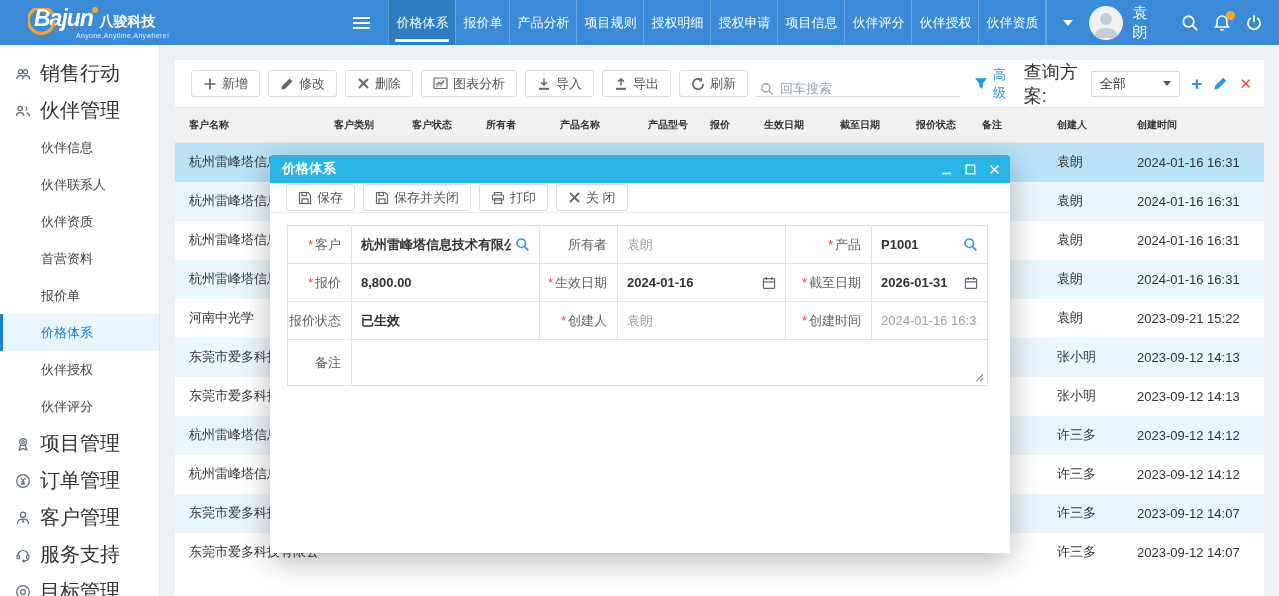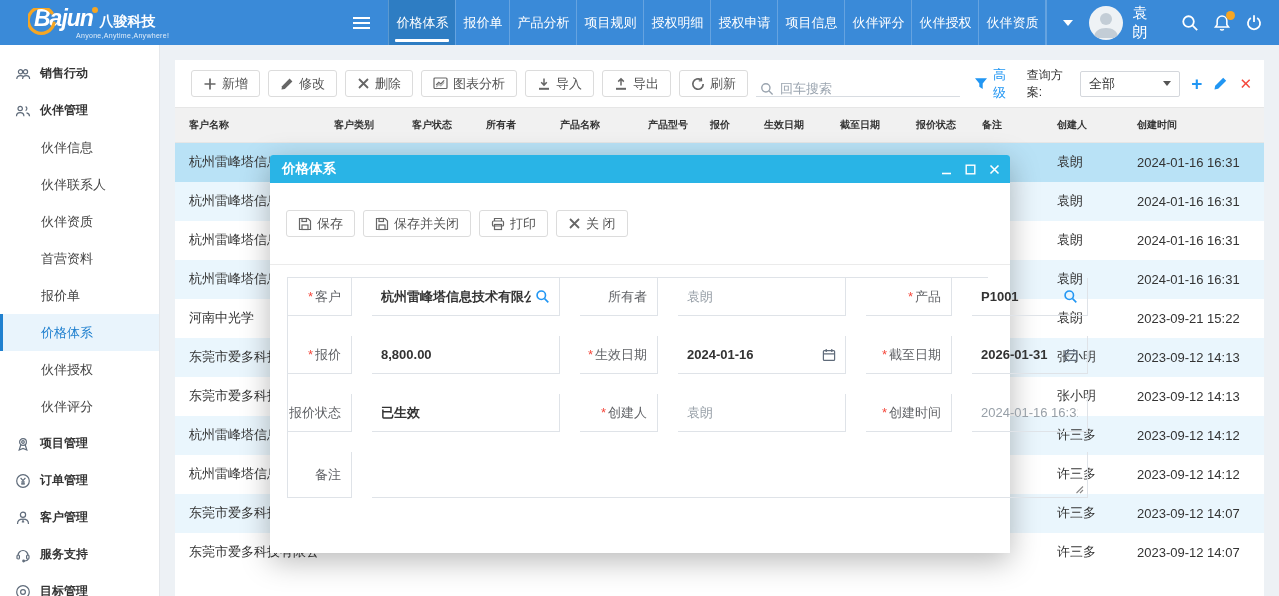--- a/index.html
+++ b/index.html
@@ -29,37 +29,37 @@
   .top-right { margin-left:auto; display:flex; align-items:center; padding-right:16px; }
   .avatar { width:34px; height:34px; border-radius:50%; background:#eef2f5; overflow:hidden; margin-right:9px; cursor:pointer; flex:none; }
   .user-name { font-size:15px; margin-right:16px; cursor:pointer; }
   .top-icon { margin-left:14px; cursor:pointer; position:relative; }
   .badge-dot { position:absolute; top:-3px; right:-4px; width:9px; height:9px; border-radius:50%; background:#f6a623; }
 
   
   .sidebar { position:absolute; left:0; top:45px; width:160px; height:551px; background:#fff; border-right:1px solid #e4e7eb; padding-top:10px; overflow:hidden; z-index:5; }
   .side-item { height:37px; display:flex; align-items:center; cursor:pointer; color:#333; }
   .side-item .s-icon { width:16px; margin:0 9px 0 15px; color:#5f6b7a; }
-  .side-item.parent { font-size:12px;font-weight:bold; }
+  .side-item.parent { font-size:20px; }
   .side-item.child { font-size:13px; color:#444; padding-left:41px; }
   .side-item.child.active { background:#e9f4fc; border-left:3px solid #2080cf; padding-left:38px; color:#2080cf; }
 
   
   .panel { position:absolute; left:175px; top:60px; width:1089px; height:536px; background:#fff; z-index:1; }
   .list-toolbar { height:47px; display:flex; align-items:center; padding:0 12px 0 16px; }
   .btn { display:inline-flex; align-items:center; height:27px; padding:0 11px; background:#fff; border:1px solid #dcdcdc; border-radius:3px; color:#555; font-size:13px; cursor:pointer; margin-right:8px; white-space:nowrap; }
   .btn .b-icon { margin-right:5px; color:#666; display:inline-flex; }
   .lt-right { margin-left:auto; display:flex; align-items:center; }
   .search-box { display:flex; align-items:flex-end; border-bottom:1px solid #d8dce1; width:222px; height:26px; padding:0 4px; margin-right:14px; }
   .search-box .s-ic { color:#9aa4af; margin-right:6px; }
   .search-input { border:none; outline:none; flex:1; font-size:13px; color:#333; font-family:inherit; }
   .search-input::placeholder { color:#9aa4af; }
   .funnel { color:#2196f3; margin-right:5px; cursor:pointer; }
   .adv-link { color:#2196f3; font-size:13px; margin-right:10px; cursor:pointer; }
-  .scheme-label { color:#333; font-size:12px; margin-right:6px; }
+  .scheme-label { color:#333; font-size:18px; margin-right:6px; }
   .scheme-select { width:108px; height:26px; border:1px solid #d4d7dc; border-radius:2px; display:flex; align-items:center; padding:0 8px; cursor:pointer; background:#fff; }
   .scheme-select .sel-caret { margin-left:auto; width:0; height:0; border-left:4.5px solid transparent; border-right:4.5px solid transparent; border-top:5.5px solid #555; }
   .scheme-icons { display:flex; align-items:center; }
   .scheme-icons .ic { margin-left:11px; cursor:pointer; }
   .ic-blue { color:#2196f3; } .ic-red { color:#f5483c; }
   .plus-glyph { font-size:19px; font-weight:bold; line-height:1; }
   .x-glyph { font-size:15px; font-weight:bold; line-height:1; }
 
   
   table.grid { border-collapse:collapse; table-layout:fixed; width:1089px; }
@@ -67,22 +67,22 @@
   table.grid td { height:39px; font-size:13px; color:#333; padding:0 0 0 14px; white-space:nowrap; overflow:hidden; }
   tr.stripe td { background:#eaf6fd; }
   tr.selected td { background:#b9e2f6; }
 
   
   .dialog { position:absolute; left:270px; top:155px; width:740px; height:398px; background:#fff; z-index:20; box-shadow:0 8px 30px rgba(0,0,0,.28); border-radius:3px 3px 0 0; }
   .dlg-header { height:28px; background:#29b4e6; border-radius:3px 3px 0 0; display:flex; align-items:center; padding:0 10px 0 12px; color:#fff; cursor:move; }
   .dlg-title { font-size:13.5px; font-weight:bold; }
   .dlg-controls { margin-left:auto; display:flex; align-items:center; }
   .dlg-controls .wc { margin-left:13px; cursor:pointer; color:#fff; display:flex; }
-  .dlg-toolbar { display:flex; align-items:center; padding:27px 16px; border-bottom:1px solid #ebebeb; }
-  .form { margin:12px 17px 0 17px; width:701px; border-top:1px solid #dfe3e8; border-left:1px solid #dfe3e8; display:grid; grid-template-columns:64px 188px 78px 168px 86px 116px;gap:20px; }
+  .dlg-toolbar { display:flex; align-items:center; padding:1px 16px; border-bottom:1px solid #ebebeb; }
+  .form { margin:12px 17px 0 17px; width:701px; border-top:1px solid #dfe3e8; border-left:1px solid #dfe3e8; display:grid; grid-template-columns:64px 188px 78px 168px 86px 116px; }
   .fcell { border-right:1px solid #dfe3e8; border-bottom:1px solid #dfe3e8; height:38px; display:flex; align-items:center; overflow:hidden; }
   .flabel { justify-content:flex-end; padding-right:10px; color:#606266; font-size:13px; background:#fff; white-space:nowrap; }
   .req::before { content:"*"; color:#f5483c; margin-right:2px; }
   .fval { padding:0 9px; font-size:13px; color:#333; font-weight:bold; }
   .fval .grow { flex:1; overflow:hidden; white-space:nowrap; }
   .fval.readonly { font-weight:normal; color:#98a0a8; }
   .f-icon { color:#2196f3; margin-left:4px; flex:none; cursor:pointer; }
   .f-icon.gray { color:#5f6b7a; }
   .remark-cell { grid-column:2 / 7; height:46px; position:relative; cursor:text; }
   .remark-label { height:46px; }

